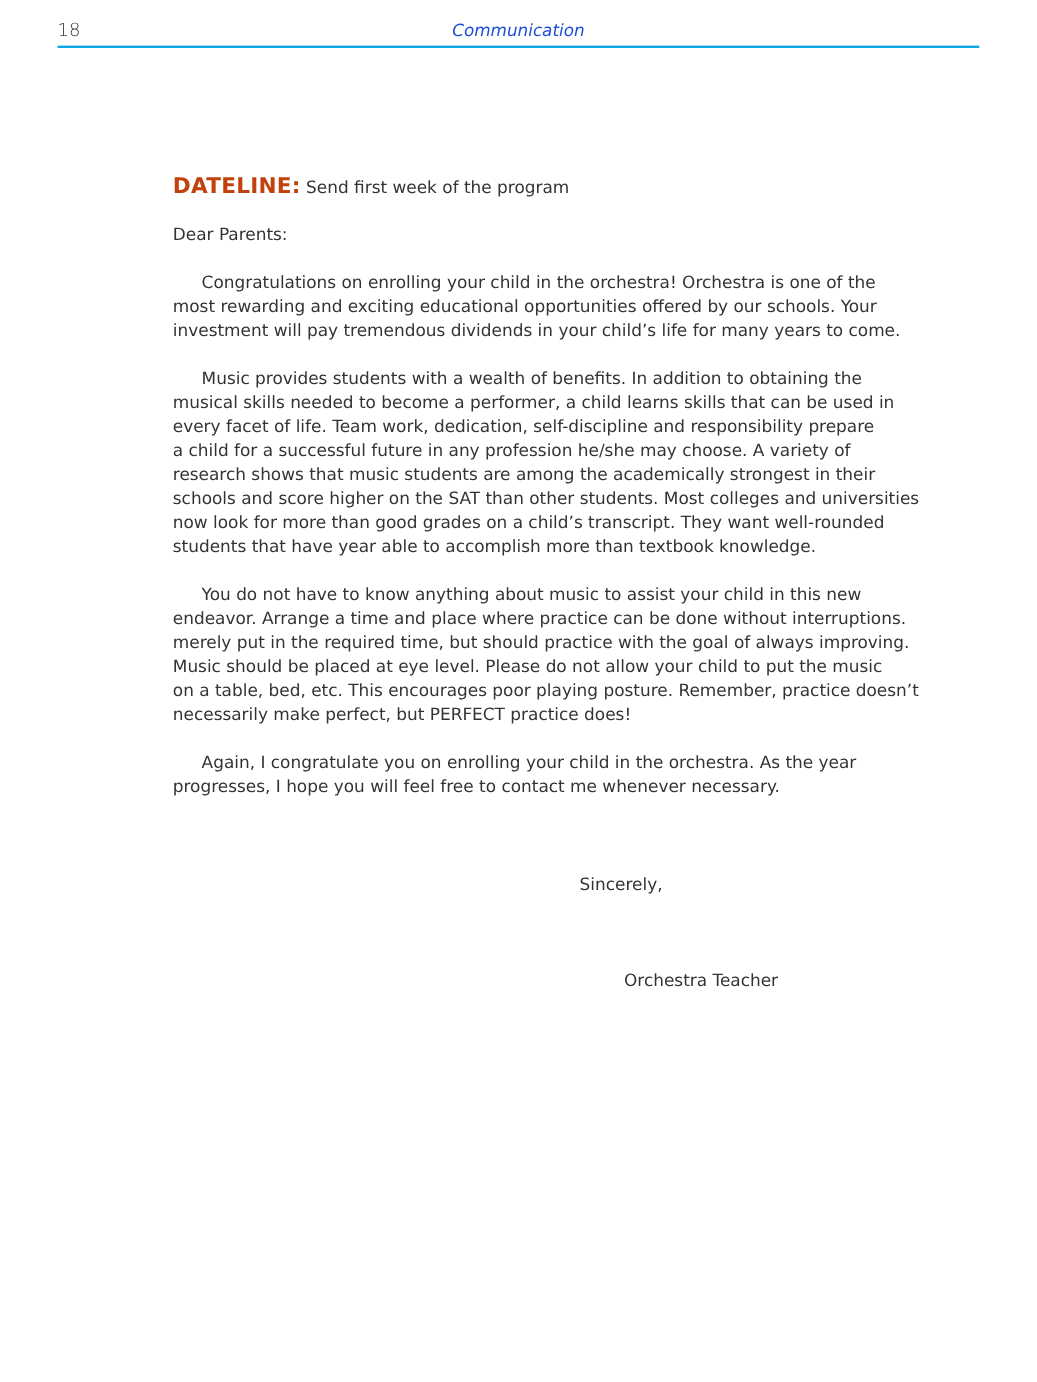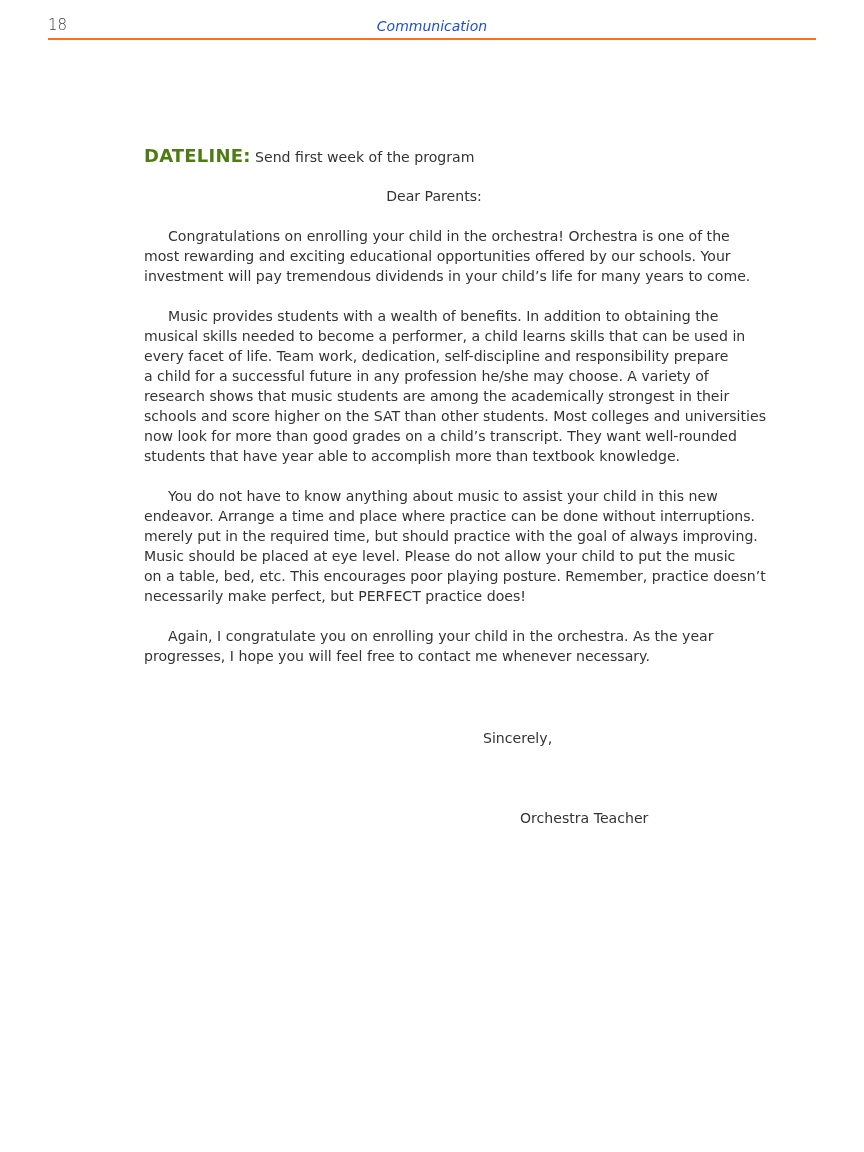--- a/index.html
+++ b/index.html
@@ -14,21 +14,21 @@
       overflow: hidden;
       font-family: "DejaVu Sans", sans-serif;
       color: #2a2a2a;
     }
     .page-header {
       position: absolute;
       left: 48px;
       top: 14px;
       width: 768px;
       height: 24px;
-      border-bottom: 2px solid #f97316;
+      border-bottom: 2px solid #0ea5e9;
     }
     .page-number {
       position: absolute;
       left: 0;
       top: 2px;
       font-size: 15px;
       color: #3a3a3a;
       font-family: "DejaVu Sans", sans-serif;
       font-weight: 300;
     }
@@ -54,30 +54,29 @@
     }
     .dateline {
       height: 24px;
       margin-bottom: 16px;
       white-space: nowrap;
     }
     .dateline-label {
       font-family: "DejaVu Sans", sans-serif;
       font-weight: bold;
       font-size: 18px;
-      color: #4d7c0f;
+      color: #c2410c;
       letter-spacing: 0.2px;
     }
     .dateline-value {
       margin-left: 0;
       font-size: 14.1px;
     }
     .salutation {
       margin: 0 0 20px 0;
-      text-align: center;
     }
     .para {
       margin: 0 0 20px 0;
       text-indent: 24px;
     }
     .line {
       display: block;
       white-space: nowrap;
     }
     .closing {

